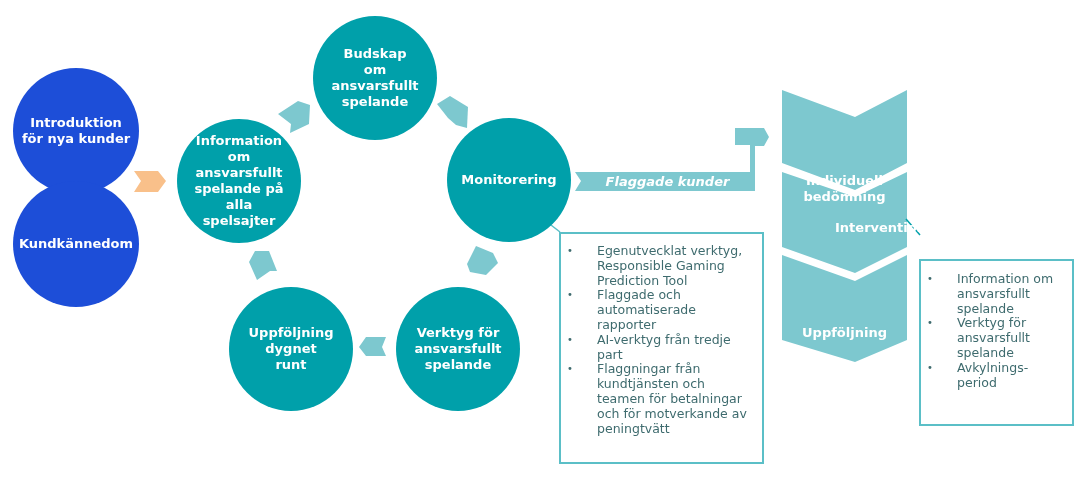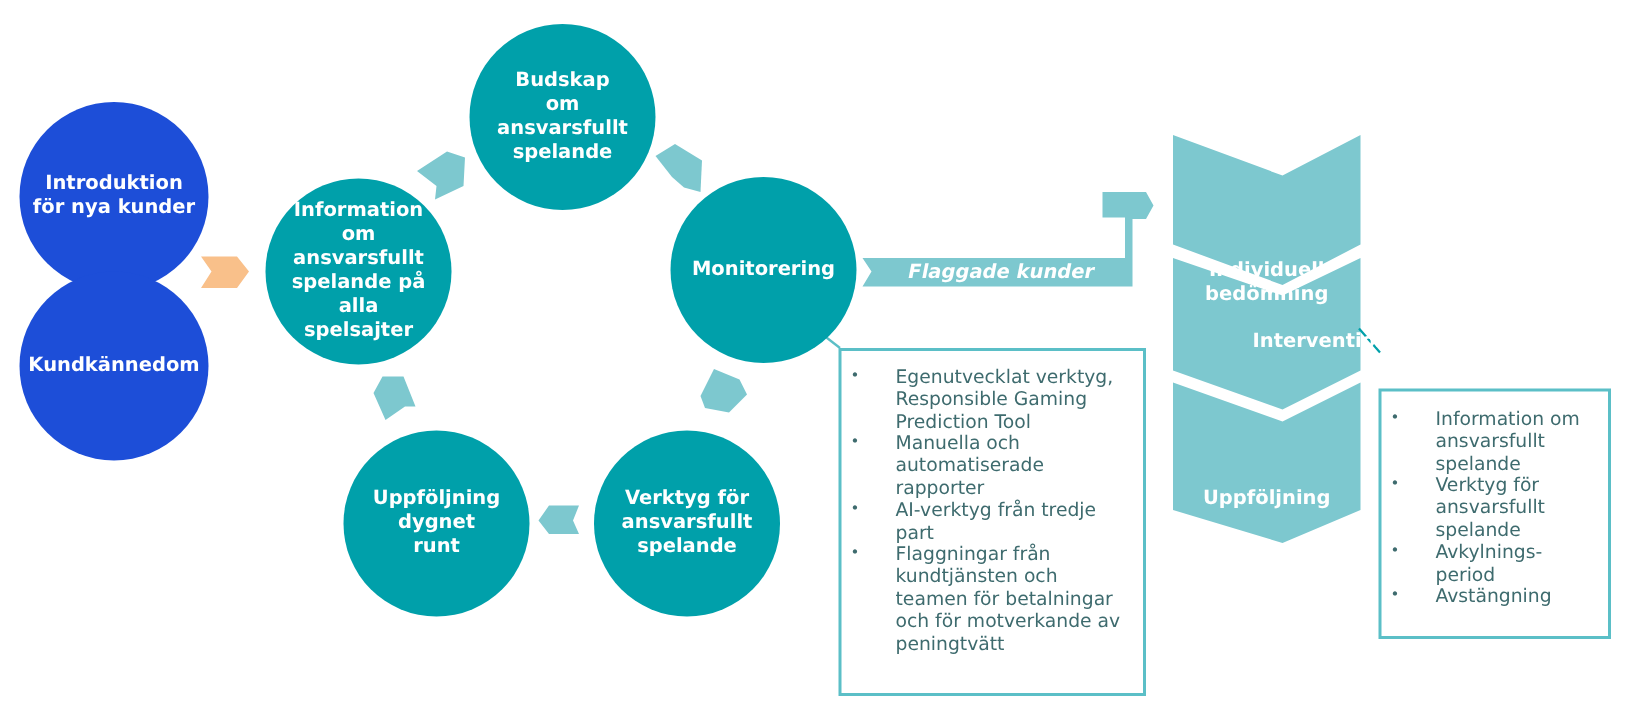--- a/index.html
+++ b/index.html
@@ -67,26 +67,25 @@
 
 <div class="label-white" style="left:595px; top:174px; width:145px;font-style:italic;">Flaggade kunder</div>
 
 <div class="label-white" style="left:792px; top:127px; width:105px;margin-top:46px;">Individuell bedömning</div>
 <div class="label-white" style="left:792px; top:220px; width:105px;margin-left:36px;">Intervention</div>
 <div class="label-white" style="left:792px; top:305px; width:105px;margin-top:20px;">Uppföljning</div>
 
 <div class="box" style="left:559px; top:232px; width:205px; height:232px; padding:10px 8px 0 0;">
   <ul>
     <li>Egenutvecklat verktyg, Responsible Gaming Prediction Tool</li>
-    <li>Manuella och automatiserade rapporter</li>
+    <li>Flaggade och automatiserade rapporter</li>
     <li>AI-verktyg från tredje part</li>
     <li>Flaggningar från kundtjänsten och teamen för betalningar och för motverkande av peningtvätt</li>
   </ul>
 </div>
 
 <div class="box" style="left:919px; top:235px; width:155px; height:167px; padding:11px 8px 0 0; border-color:#5bbfc7;margin-top:24px;">
   <ul>
     <li>Information om ansvarsfullt spelande</li>
     <li>Verktyg för ansvarsfullt spelande</li>
     <li>Avkylnings-period</li>
-    <li>Avstängning</li>
   </ul>
 </div>
 
 </body></html>

